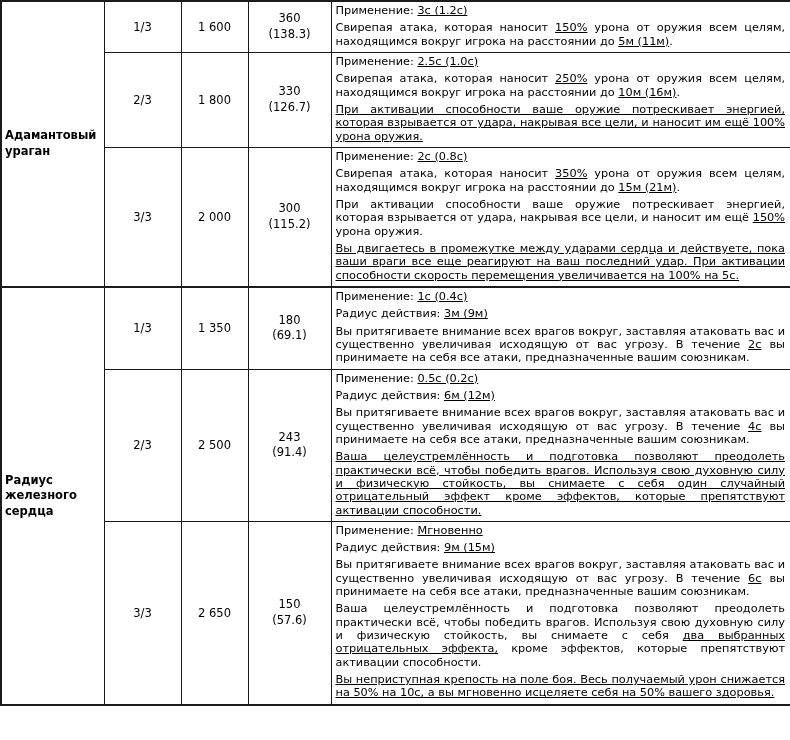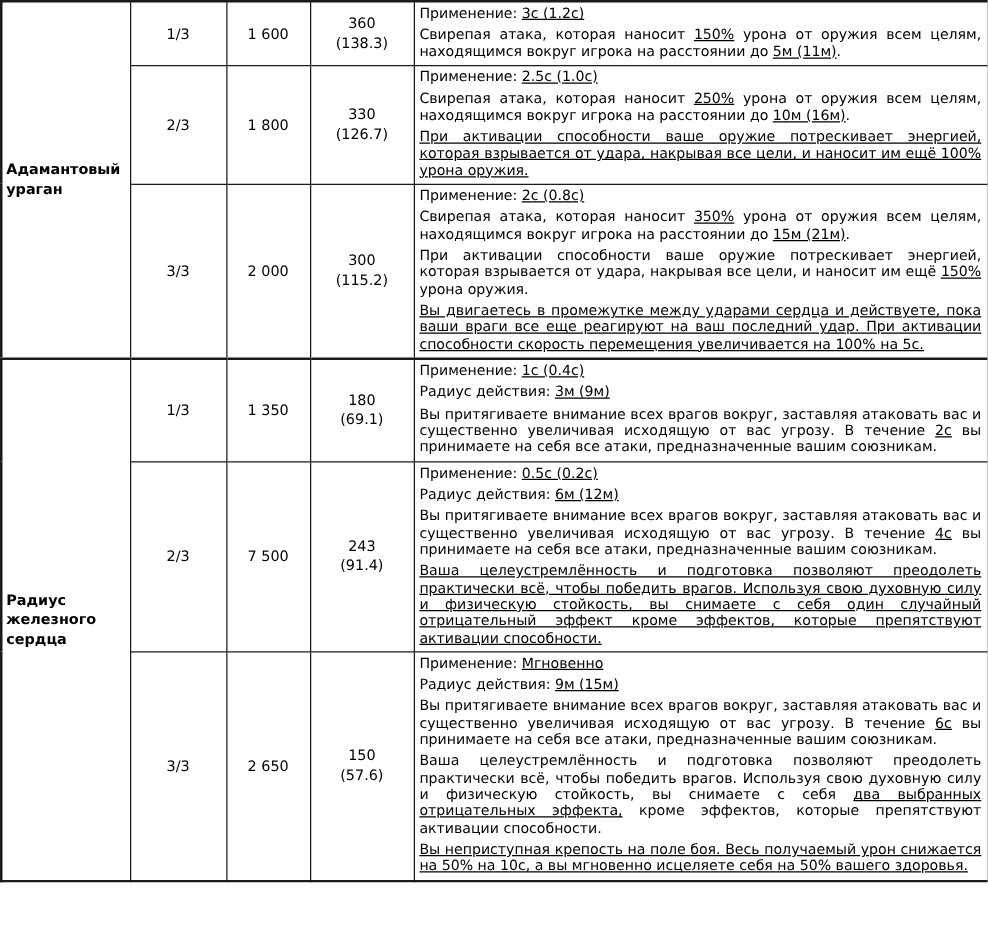--- a/index.html
+++ b/index.html
@@ -117,21 +117,21 @@
           <div>(69.1)</div>
         </td>
         <td class="desc-cell">
           <div class="para"><span>Применение: </span><span class="u">1с (0.4с)</span></div>
           <div class="para"><span>Радиус действия: </span><span class="u">3м (9м)</span></div>
           <div class="para"><span>Вы притягиваете внимание всех врагов вокруг, заставляя атаковать вас и существенно увеличивая исходящую от вас угрозу. В течение </span><span class="u">2с</span><span> вы принимаете на себя все атаки, предназначенные вашим союзникам.</span></div>
         </td>
       </tr>
       <tr>
         <td class="rank-cell">2/3</td>
-        <td class="cost-cell">7 500</td>
+        <td class="cost-cell">2 500</td>
         <td class="value-cell">
           <div>243</div>
           <div>(91.4)</div>
         </td>
         <td class="desc-cell">
           <div class="para"><span>Применение: </span><span class="u">0.5с (0.2с)</span></div>
           <div class="para"><span>Радиус действия: </span><span class="u">6м (12м)</span></div>
           <div class="para"><span>Вы притягиваете внимание всех врагов вокруг, заставляя атаковать вас и существенно увеличивая исходящую от вас угрозу. В течение </span><span class="u">4с</span><span> вы принимаете на себя все атаки, предназначенные вашим союзникам.</span></div>
           <div class="para"><span class="u">Ваша целеустремлённость и подготовка позволяют преодолеть практически всё, чтобы победить врагов. Используя свою духовную силу и физическую стойкость, вы снимаете с себя один случайный отрицательный эффект кроме эффектов, которые препятствуют активации способности.</span></div>
         </td>

